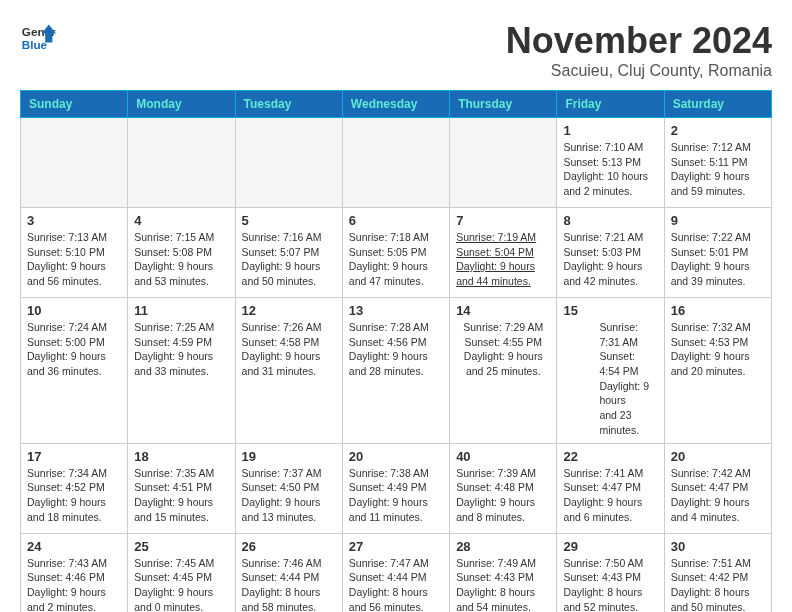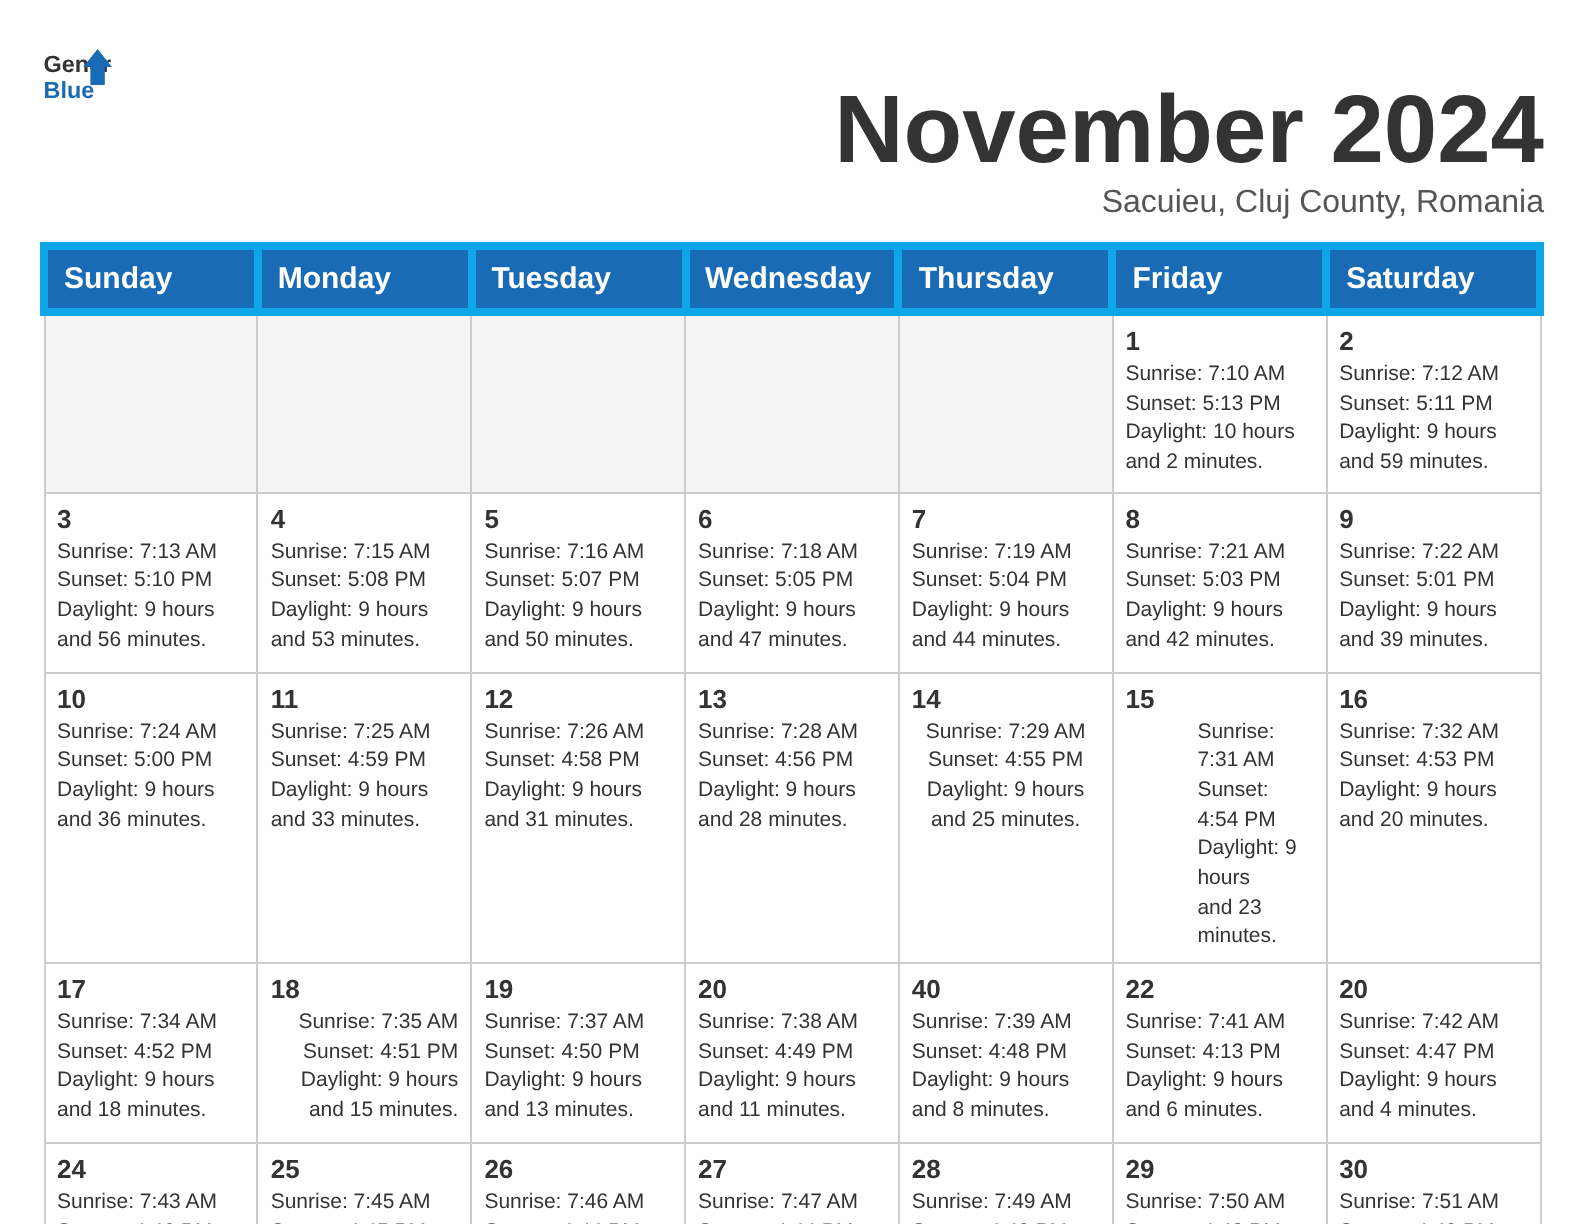--- a/index.html
+++ b/index.html
@@ -22,41 +22,40 @@
       gap: 4px;
     }
     .logo-icon {
       width: 36px;
       height: 36px;
     }
     .title-section {
       text-align: right;
     }
     .month-title {
-      font-size: 48px;
+      font-size: 36px;
       font-weight: bold;
       color: #333;
-      margin-top: 18px;
     }
     .subtitle {
       font-size: 16px;
       color: #555;
     }
     .calendar {
       width: 100%;
       border-collapse: collapse;
       table-layout: fixed;
     }
     .calendar th {
       background: #1a6bb5;
-      color: #ffffff;
+      color: #5eead4;
       text-align: left;
       padding: 6px 8px;
-      font-size: 15px;
-      border: 4px solid #0ea5e9;
+      font-size: 12px;
+      border: 1px solid #0ea5e9;
     }
     .calendar td {
       border: 1px solid #ccc;
       vertical-align: top;
       padding: 5px 6px;
       height: 90px;
       font-size: 11px;
       color: #333;
       background: #fff;
     }
@@ -153,21 +152,21 @@
         </td>
         <td>
           <span class="day-number">6</span>
           <div class="day-info" style="white-space: pre-line;">Sunrise: 7:18 AM
 Sunset: 5:05 PM
 Daylight: 9 hours
 and 47 minutes.</div>
         </td>
         <td>
           <span class="day-number">7</span>
-          <div class="day-info" style="white-space: pre-line;">Sunrise: 7:19 AM
+          <div class="day-info" style="white-space: pre-line; text-decoration: underline;">Sunrise: 7:19 AM
 Sunset: 5:04 PM
 Daylight: 9 hours
 and 44 minutes.</div>
         </td>
         <td>
           <span class="day-number">8</span>
           <div class="day-info" style="white-space: pre-line;">Sunrise: 7:21 AM
 Sunset: 5:03 PM
 Daylight: 9 hours
 and 42 minutes.</div>
@@ -234,21 +233,21 @@
       <tr>
         <td>
           <span class="day-number">17</span>
           <div class="day-info" style="white-space: pre-line;">Sunrise: 7:34 AM
 Sunset: 4:52 PM
 Daylight: 9 hours
 and 18 minutes.</div>
         </td>
         <td>
           <span class="day-number">18</span>
-          <div class="day-info" style="white-space: pre-line; text-align: right;">Sunrise: 7:35 AM
+          <div class="day-info" style="white-space: pre-line;">Sunrise: 7:35 AM
 Sunset: 4:51 PM
 Daylight: 9 hours
 and 15 minutes.</div>
         </td>
         <td>
           <span class="day-number">19</span>
           <div class="day-info" style="white-space: pre-line;">Sunrise: 7:37 AM
 Sunset: 4:50 PM
 Daylight: 9 hours
 and 13 minutes.</div>
@@ -263,21 +262,21 @@
         <td>
           <span class="day-number">40</span>
           <div class="day-info" style="white-space: pre-line;">Sunrise: 7:39 AM
 Sunset: 4:48 PM
 Daylight: 9 hours
 and 8 minutes.</div>
         </td>
         <td>
           <span class="day-number">22</span>
           <div class="day-info" style="white-space: pre-line;">Sunrise: 7:41 AM
-Sunset: 4:13 PM
+Sunset: 4:47 PM
 Daylight: 9 hours
 and 6 minutes.</div>
         </td>
         <td>
           <span class="day-number">20</span>
           <div class="day-info" style="white-space: pre-line;">Sunrise: 7:42 AM
 Sunset: 4:47 PM
 Daylight: 9 hours
 and 4 minutes.</div>
         </td>

